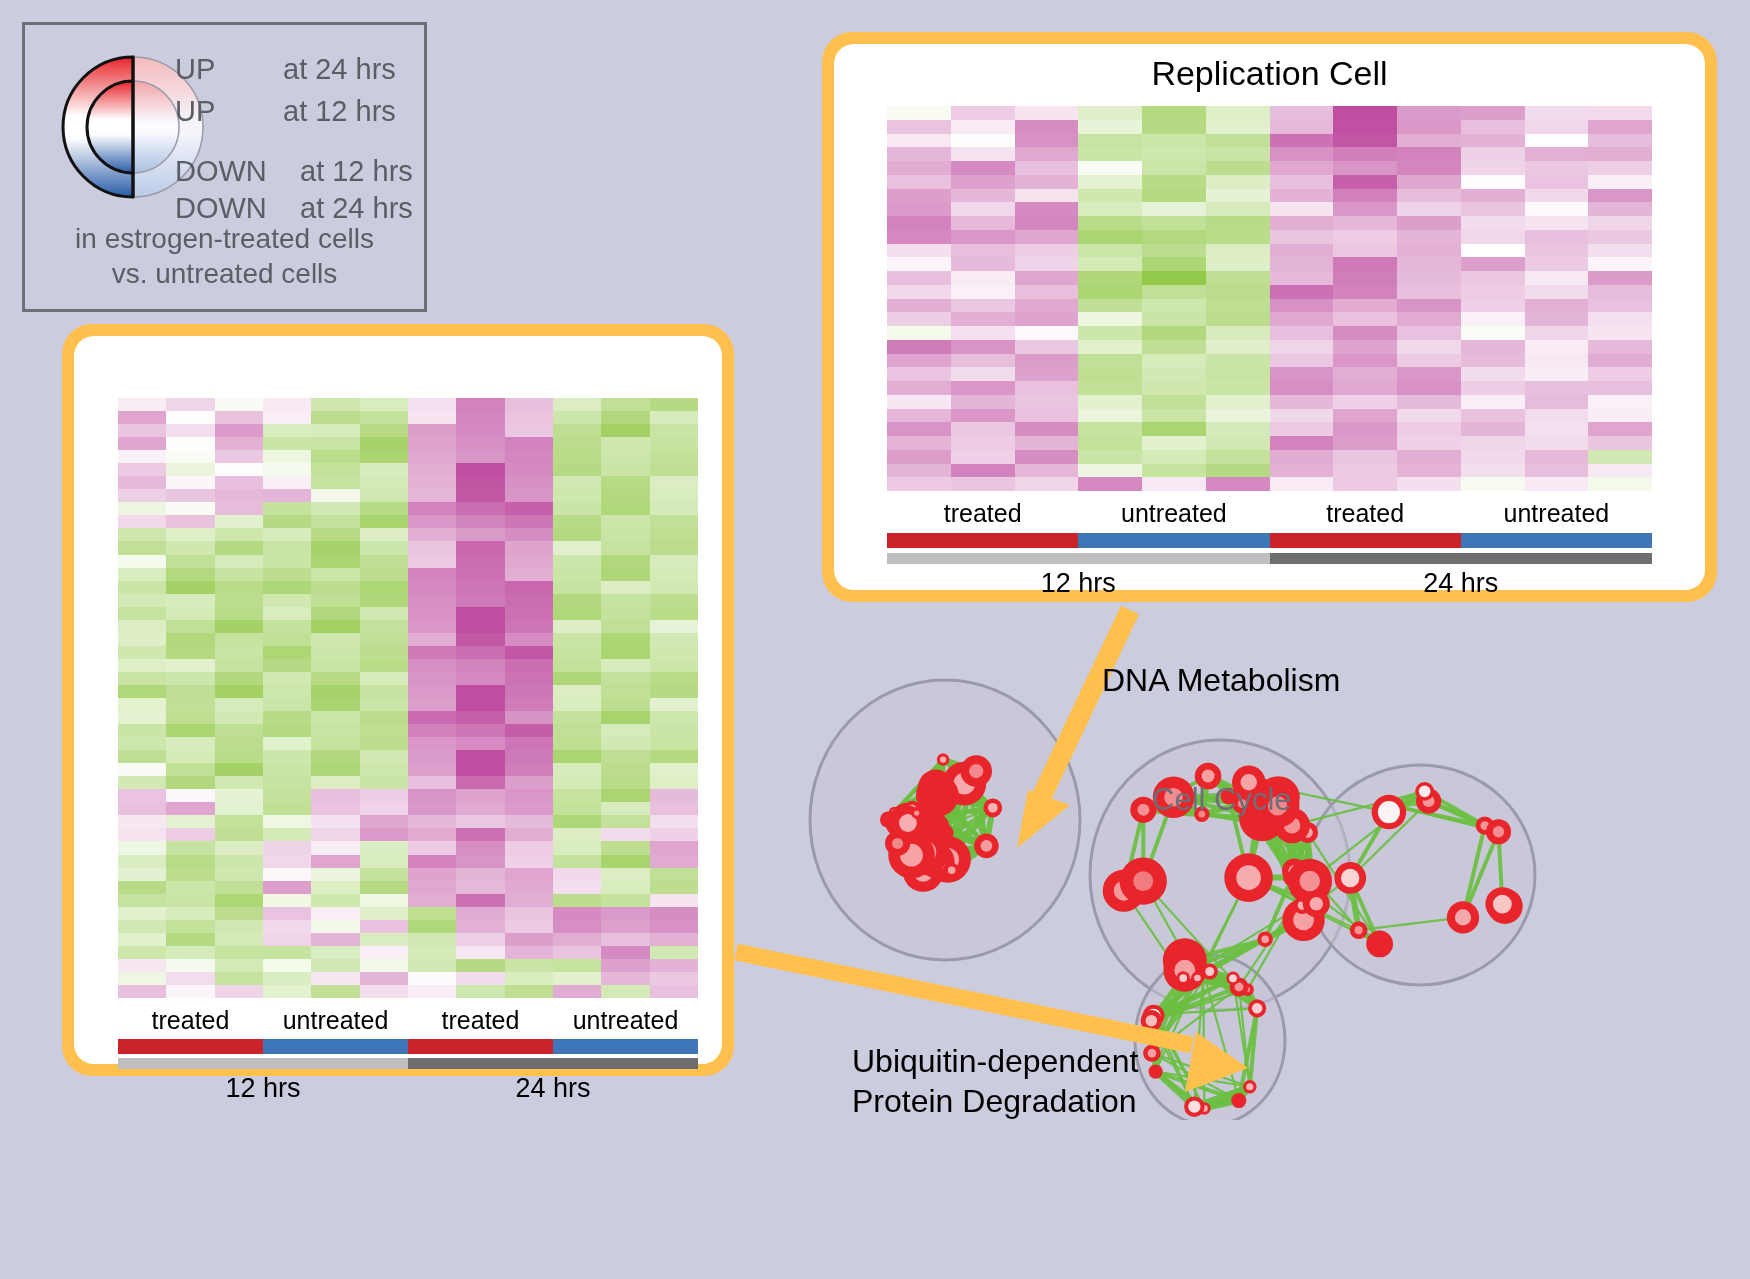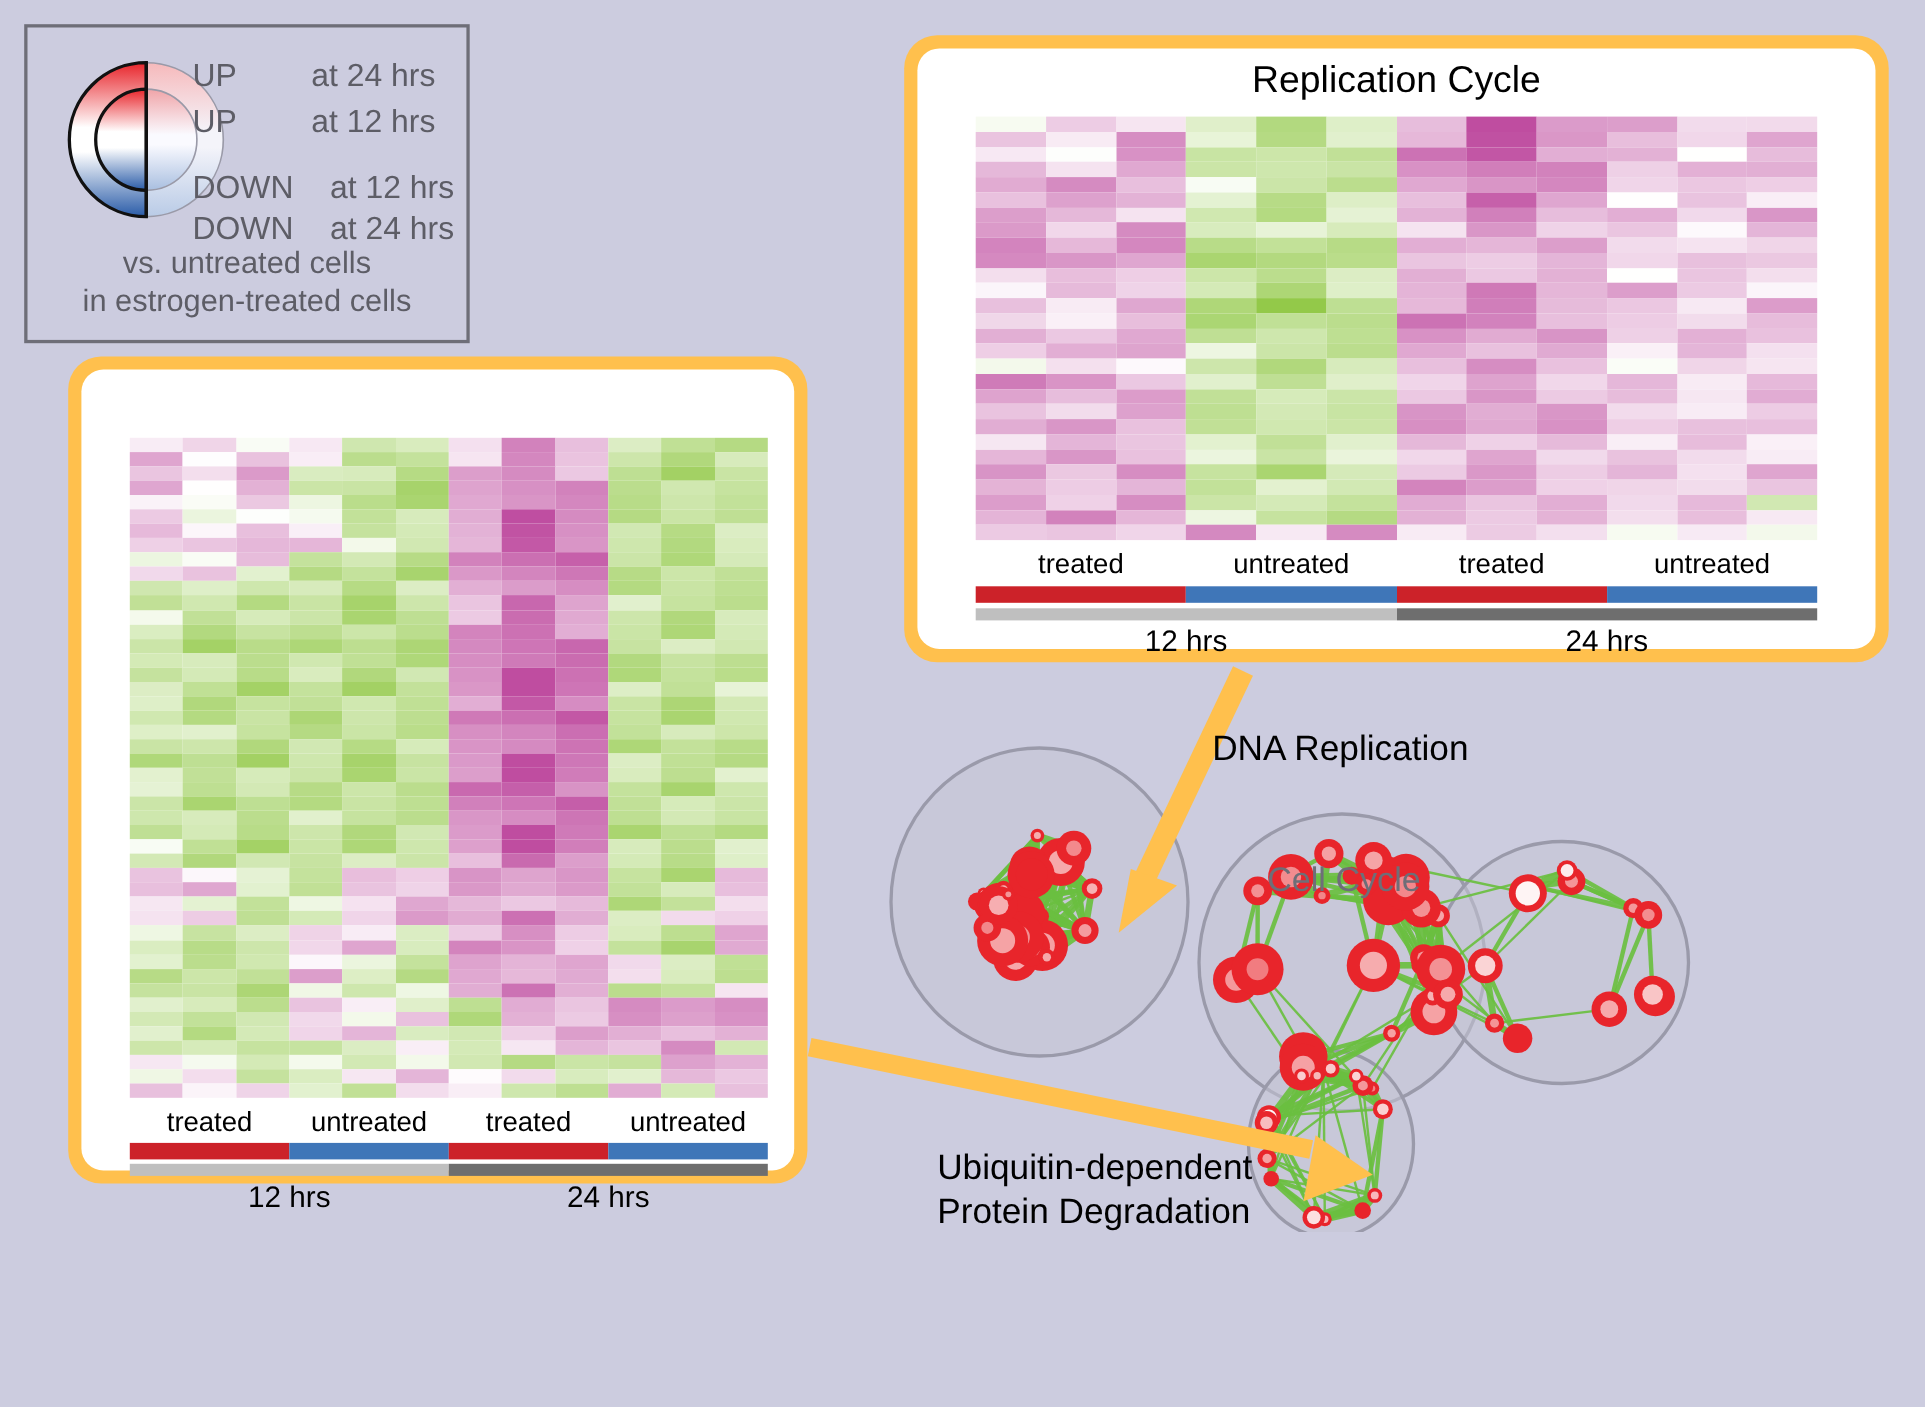--- a/index.html
+++ b/index.html
@@ -115,29 +115,29 @@
     <div class="legend-row" style="left:150px;top:28px;">UP</div>
     <div class="legend-row" style="left:258px;top:28px;">at 24 hrs</div>
     <div class="legend-row" style="left:150px;top:70px;">UP</div>
     <div class="legend-row" style="left:258px;top:70px;">at 12 hrs</div>
     <div class="legend-row" style="left:150px;top:130px;">DOWN</div>
     <div class="legend-row" style="left:275px;top:130px;">at 12 hrs</div>
     <div class="legend-row" style="left:150px;top:167px;">DOWN</div>
     <div class="legend-row" style="left:275px;top:167px;">at 24 hrs</div>
 
     <div class="foot">
+      <div>in estrogen-treated cells</div>
       <div>vs. untreated cells</div>
-      <div>in estrogen-treated cells</div>
     </div>
   </div>
 
 
   <div class="panel" id="panel-repfork">
     <div class="inner">
-      <div class="panel-title">Replication Cycle</div>
+      <div class="panel-title">Replication Cell</div>
       <div class="heat" id="heat-rf" style="left: 53px; top: 62px; width: 765px; height: 385px; grid-template-columns: repeat(12, 1fr); grid-template-rows: repeat(28, 1fr);">
           <div style="background: rgb(247, 251, 241);"></div>
           <div style="background: rgb(237, 204, 228);"></div>
           <div style="background: rgb(246, 229, 241);"></div>
           <div style="background: rgb(224, 239, 202);"></div>
           <div style="background: rgb(178, 217, 127);"></div>
           <div style="background: rgb(222, 239, 200);"></div>
           <div style="background: rgb(231, 189, 220);"></div>
           <div style="background: rgb(191, 77, 160);"></div>
           <div style="background: rgb(219, 155, 202);"></div>
@@ -1749,18 +1749,18 @@
     <g>
       <path d="M1130 610 L1040 800" stroke="#ffc04d" stroke-width="20" fill="none"></path>
       <path d="M1017 848 L1070 805 L1028 790 Z" fill="#ffc04d"></path>
     </g>
     <g>
       <path d="M736 952 L1192 1045" stroke="#ffc04d" stroke-width="17" fill="none"></path>
       <path d="M1248 1068 L1185 1092 L1196 1032 Z" fill="#ffc04d"></path>
     </g>
   </svg>
 
-  <div class="netlab" id="lab-dna">DNA Replication</div>
+  <div class="netlab" id="lab-dna">DNA Metabolism</div>
   <div class="netlab" id="lab-cc">Cell Cycle</div>
   <div class="netlab" id="lab-ubi">Ubiquitin-dependent
 Protein Degradation</div>
 
 </div>
 
 </body></html>

